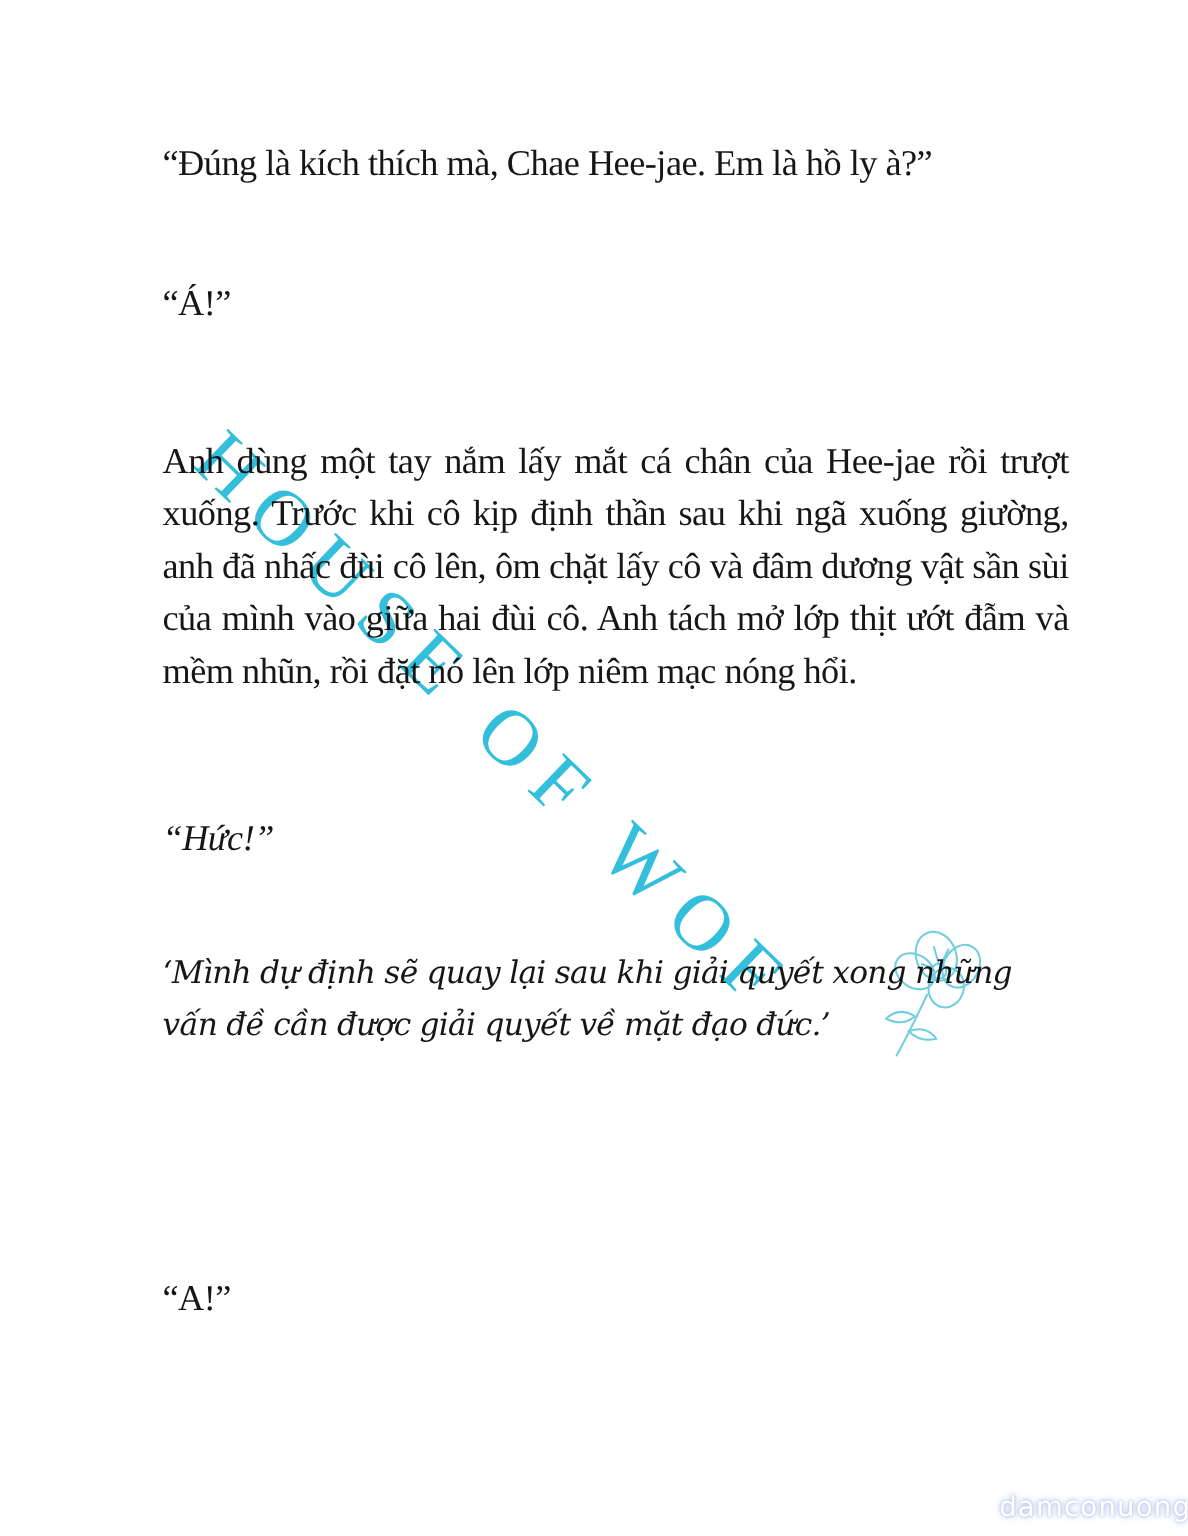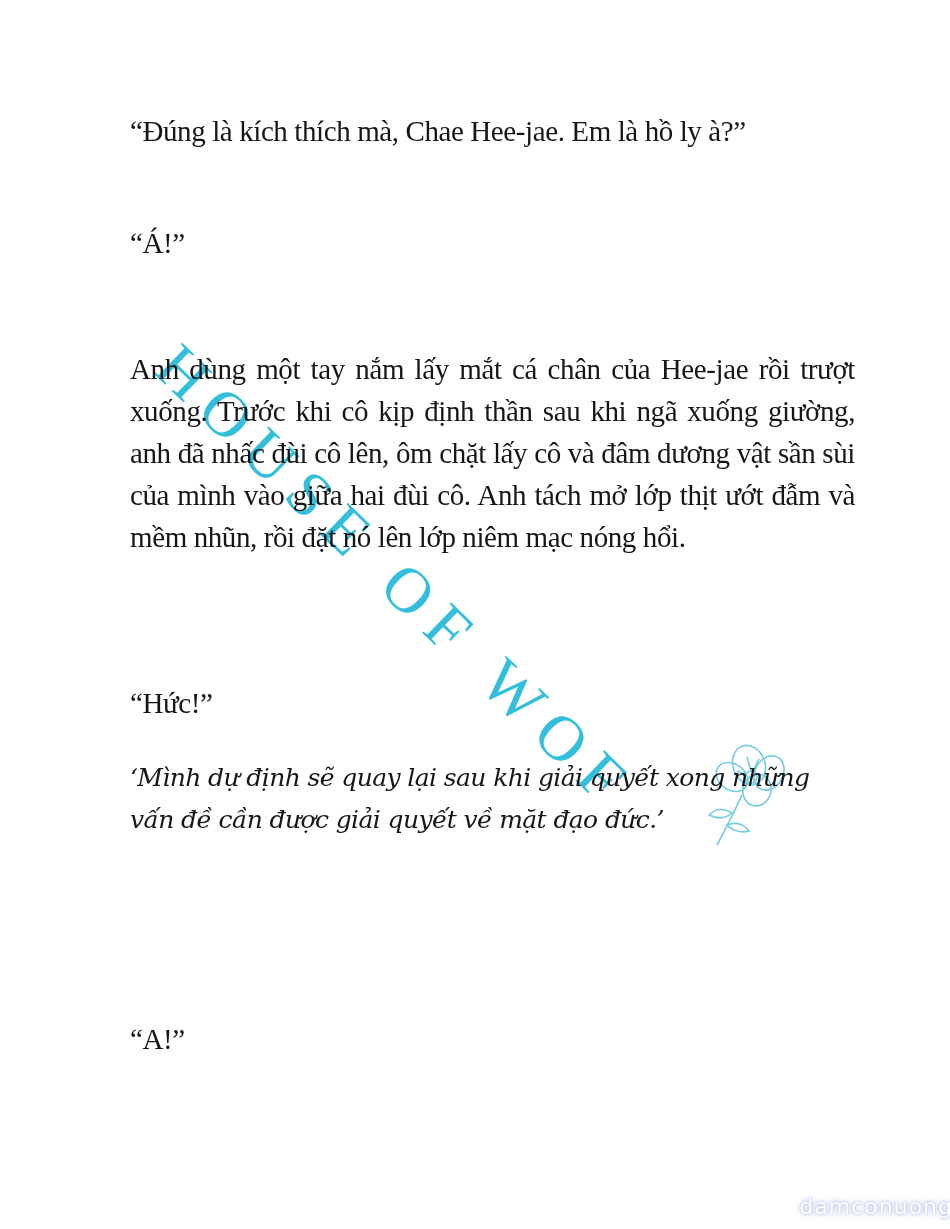--- a/index.html
+++ b/index.html
@@ -87,21 +87,21 @@
 <body>
 
 <div class="page">
 
   <p class="para" style="top:110px;">“Đúng là kích thích mà, Chae Hee-jae. Em là hồ ly à?”</p>
 
   <p class="para" style="top:222px;">“Á!”</p>
 
   <p class="para justify" style="top:348px;">Anh dùng một tay nắm lấy mắt cá chân của Hee-jae rồi trượt xuống. Trước khi cô kịp định thần sau khi ngã xuống giường, anh đã nhấc đùi cô lên, ôm chặt lấy cô và đâm dương vật sần sùi của mình vào giữa hai đùi cô. Anh tách mở lớp thịt ướt đẫm và mềm nhũn, rồi đặt nó lên lớp niêm mạc nóng hổi.</p>
 
-  <p class="para" style="top:682px;">“Hức!”</p>
+  <p class="para" style="top:650px;font-style:italic;">“Hức!”</p>
 
   <p class="para italic" style="top:757px;">‘Mình dự định sẽ quay lại sau khi giải quyết xong những vấn đề cần được giải quyết về mặt đạo đức.’</p>
 
 
   <p class="para" style="top:1018px;">“A!”</p>
 
   <div class="watermark">HOUSE OF WOF</div>
 
   <svg class="flower" viewBox="0 0 110 115">
     <g fill="none" stroke="#3fbcd6" stroke-width="1.6">

